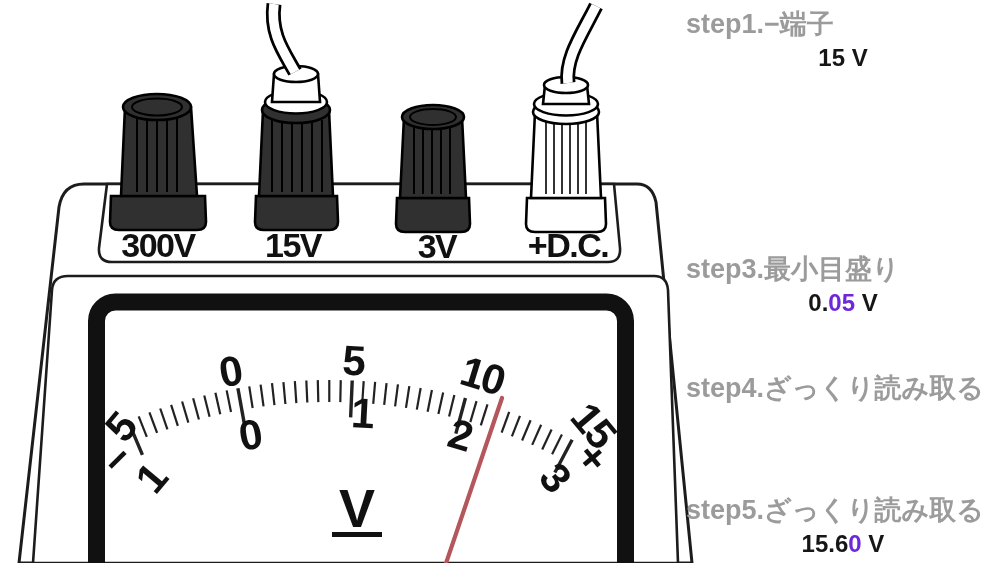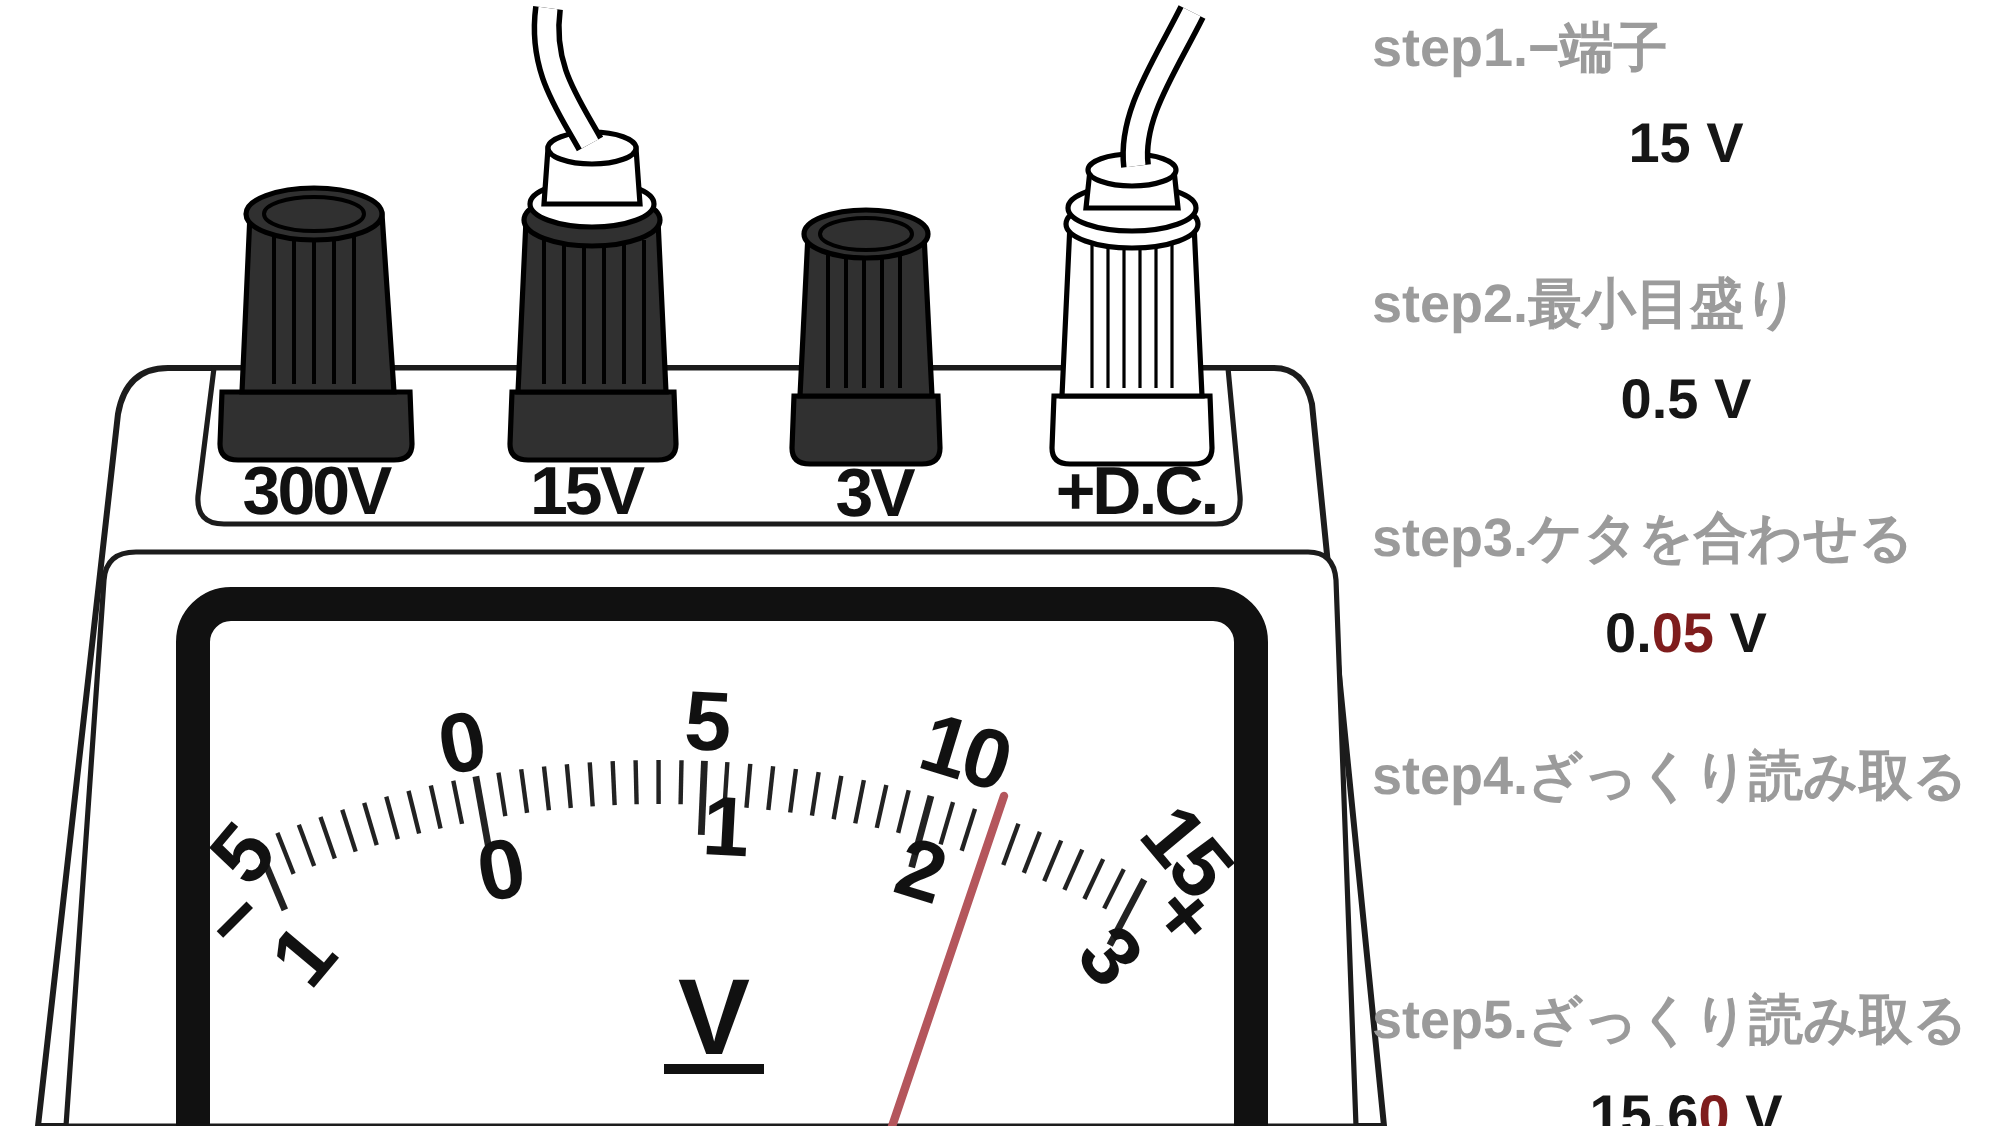--- a/index.html
+++ b/index.html
@@ -18,22 +18,22 @@
           font-family:"Liberation Sans","DejaVu Sans",sans-serif;}
   .dial-num{font-weight:600;font-size:42px;letter-spacing:-2px;fill:#111;
             font-family:"Liberation Sans","DejaVu Sans",sans-serif;}
   .v-sym{font-weight:bold;font-size:54px;fill:#111;
          font-family:"Liberation Sans","DejaVu Sans",sans-serif;}
 
   
   .steps{position:absolute;left:686px;top:0;width:314px;height:563px;}
   .step{position:absolute;left:0;width:100%;}
   .step-title{font-size:27px;font-weight:bold;color:#9b9b9b;white-space:nowrap;line-height:32px;}
-  .step-value{font-size:28px;font-weight:bold;color:#161616;text-align:center;line-height:32px;margin-top:16px;white-space:nowrap;}
-  .step-value .red{color:#7f1d1d;}
+  .step-value{font-size:24px;font-weight:bold;color:#161616;text-align:center;line-height:32px;margin-top:2px;white-space:nowrap;}
+  .step-value .red{color:#6d28d9;}
 </style>
 </head>
 <body>
 
 <div class="stage">
 
   <svg width="1000" height="563" viewBox="0 0 1000 563">
 
     <path class="outline" d="M19,563 L59,207 Q63,184 84,184 L637,184 Q652,184 656,202 L692,563 Z"></path>
 
@@ -150,26 +150,22 @@
     <rect x="332" y="532" width="50" height="5" fill="#111"></rect>
 
     <line x1="441" y1="578" x2="502" y2="398" stroke="#b4565c" stroke-width="4.2" stroke-linecap="round"></line>
   </svg>
 
   <div class="steps">
       <div class="step" style="top: 8px;">
         <div class="step-title">step1.−端子</div>
         <div class="step-value"><span>15 V</span></div>
       </div>
-      <div class="step" style="top: 136px;">
-        <div class="step-title">step2.最小目盛り</div>
-        <div class="step-value"><span>0.5 V</span></div>
-      </div>
       <div class="step" style="top: 253px;">
-        <div class="step-title">step3.ケタを合わせる</div>
+        <div class="step-title">step3.最小目盛り</div>
         <div class="step-value"><span>0.</span><span class="red">05</span><span> V</span></div>
       </div>
       <div class="step" style="top: 372px;">
         <div class="step-title">step4.ざっくり読み取る</div>
       </div>
       <div class="step" style="top: 494px;">
         <div class="step-title">step5.ざっくり読み取る</div>
         <div class="step-value"><span>15.6</span><span class="red">0</span><span> V</span></div>
       </div>
     </div>

